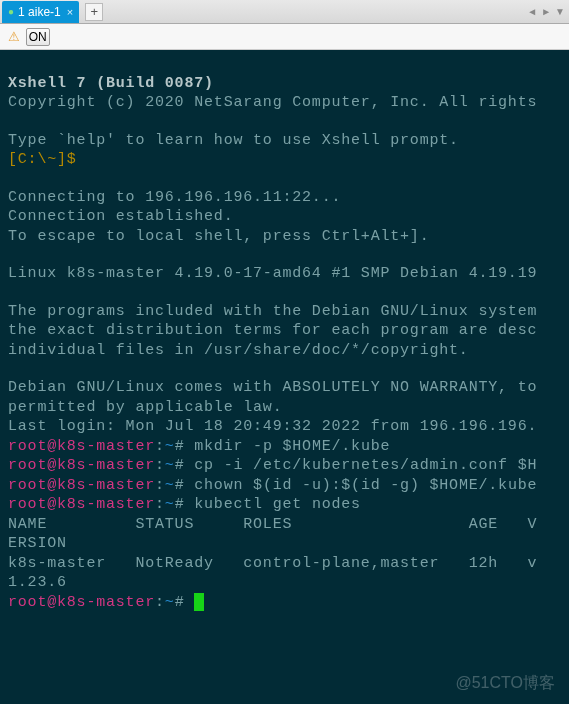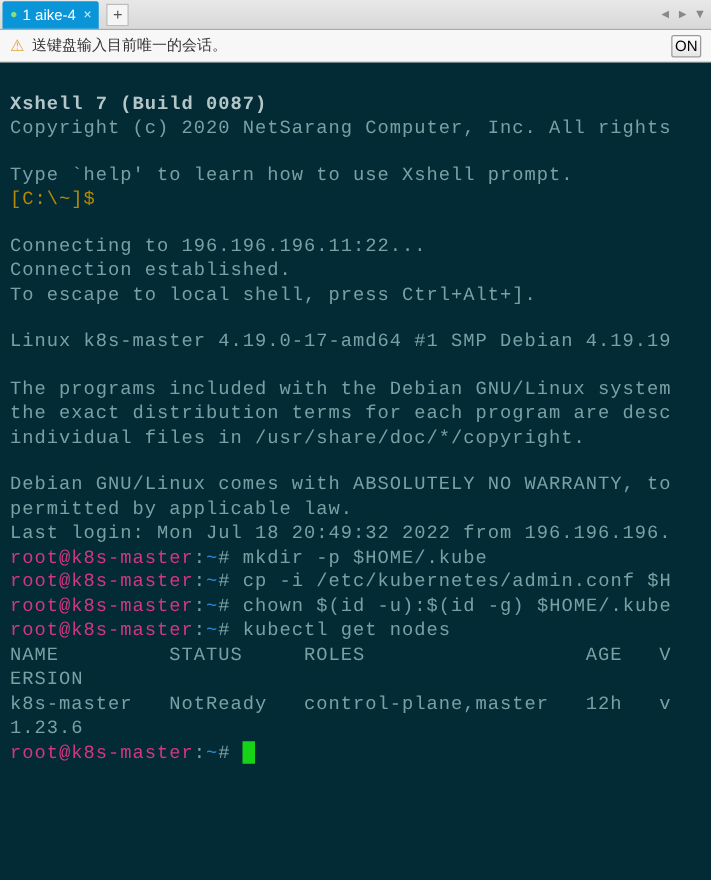--- a/index.html
+++ b/index.html
@@ -114,36 +114,35 @@
       font-family: "Segoe UI", sans-serif;
       letter-spacing: 0;
     }
   </style>
 </head>
 <body>
 
 <div class="tab-bar">
   <div class="tab">
     <span class="bullet">●</span>
-    <span>1 aike-4</span>
+    <span>1 aike-1</span>
     <span class="close">×</span>
   </div>
   <div class="add-tab">
     <span>+</span>
   </div>
   <div class="tab-nav">
     <span>◄</span>
     <span>►</span>
     <span>▼</span>
   </div>
 </div>
 
 <div class="info-bar">
   <span class="warn-icon">⚠</span>
-  <span class="msg">送键盘输入目前唯一的会话。</span>
   <button class="on-btn">ON</button>
 </div>
 
 <div class="terminal">
 <span class="term-title">Xshell 7 (Build 0087)</span>
 <span>Copyright (c) 2020 NetSarang Computer, Inc. All rights</span>
 <div class="gap"></div><span>Type `help' to learn how to use Xshell prompt.</span>
 <span class="prompt-gold">[C:\~]$</span>
 <div class="gap"></div><span>Connecting to 196.196.196.11:22...</span>
 <span>Connection established.</span>
@@ -157,13 +156,14 @@
 <span>Last login: Mon Jul 18 20:49:32 2022 from 196.196.196.</span>
 <span class="prompt-root">root@k8s-master</span><span>:</span><span class="prompt-path">~</span><span># </span><span>mkdir -p $HOME/.kube</span>
 <span class="prompt-root">root@k8s-master</span><span>:</span><span class="prompt-path">~</span><span># </span><span>cp -i /etc/kubernetes/admin.conf $H</span>
 <span class="prompt-root">root@k8s-master</span><span>:</span><span class="prompt-path">~</span><span># </span><span>chown $(id -u):$(id -g) $HOME/.kube</span>
 <span class="prompt-root">root@k8s-master</span><span>:</span><span class="prompt-path">~</span><span># </span><span>kubectl get nodes</span>
 <span>NAME         STATUS     ROLES                  AGE   V</span>
 <span>ERSION</span>
 <span>k8s-master   NotReady   control-plane,master   12h   v</span>
 <span>1.23.6</span>
 <span class="prompt-root">root@k8s-master</span><span>:</span><span class="prompt-path">~</span><span># </span><span class="cursor"></span>
+  <div class="watermark">@51CTO博客</div>
 </div>
 
 </body></html>

